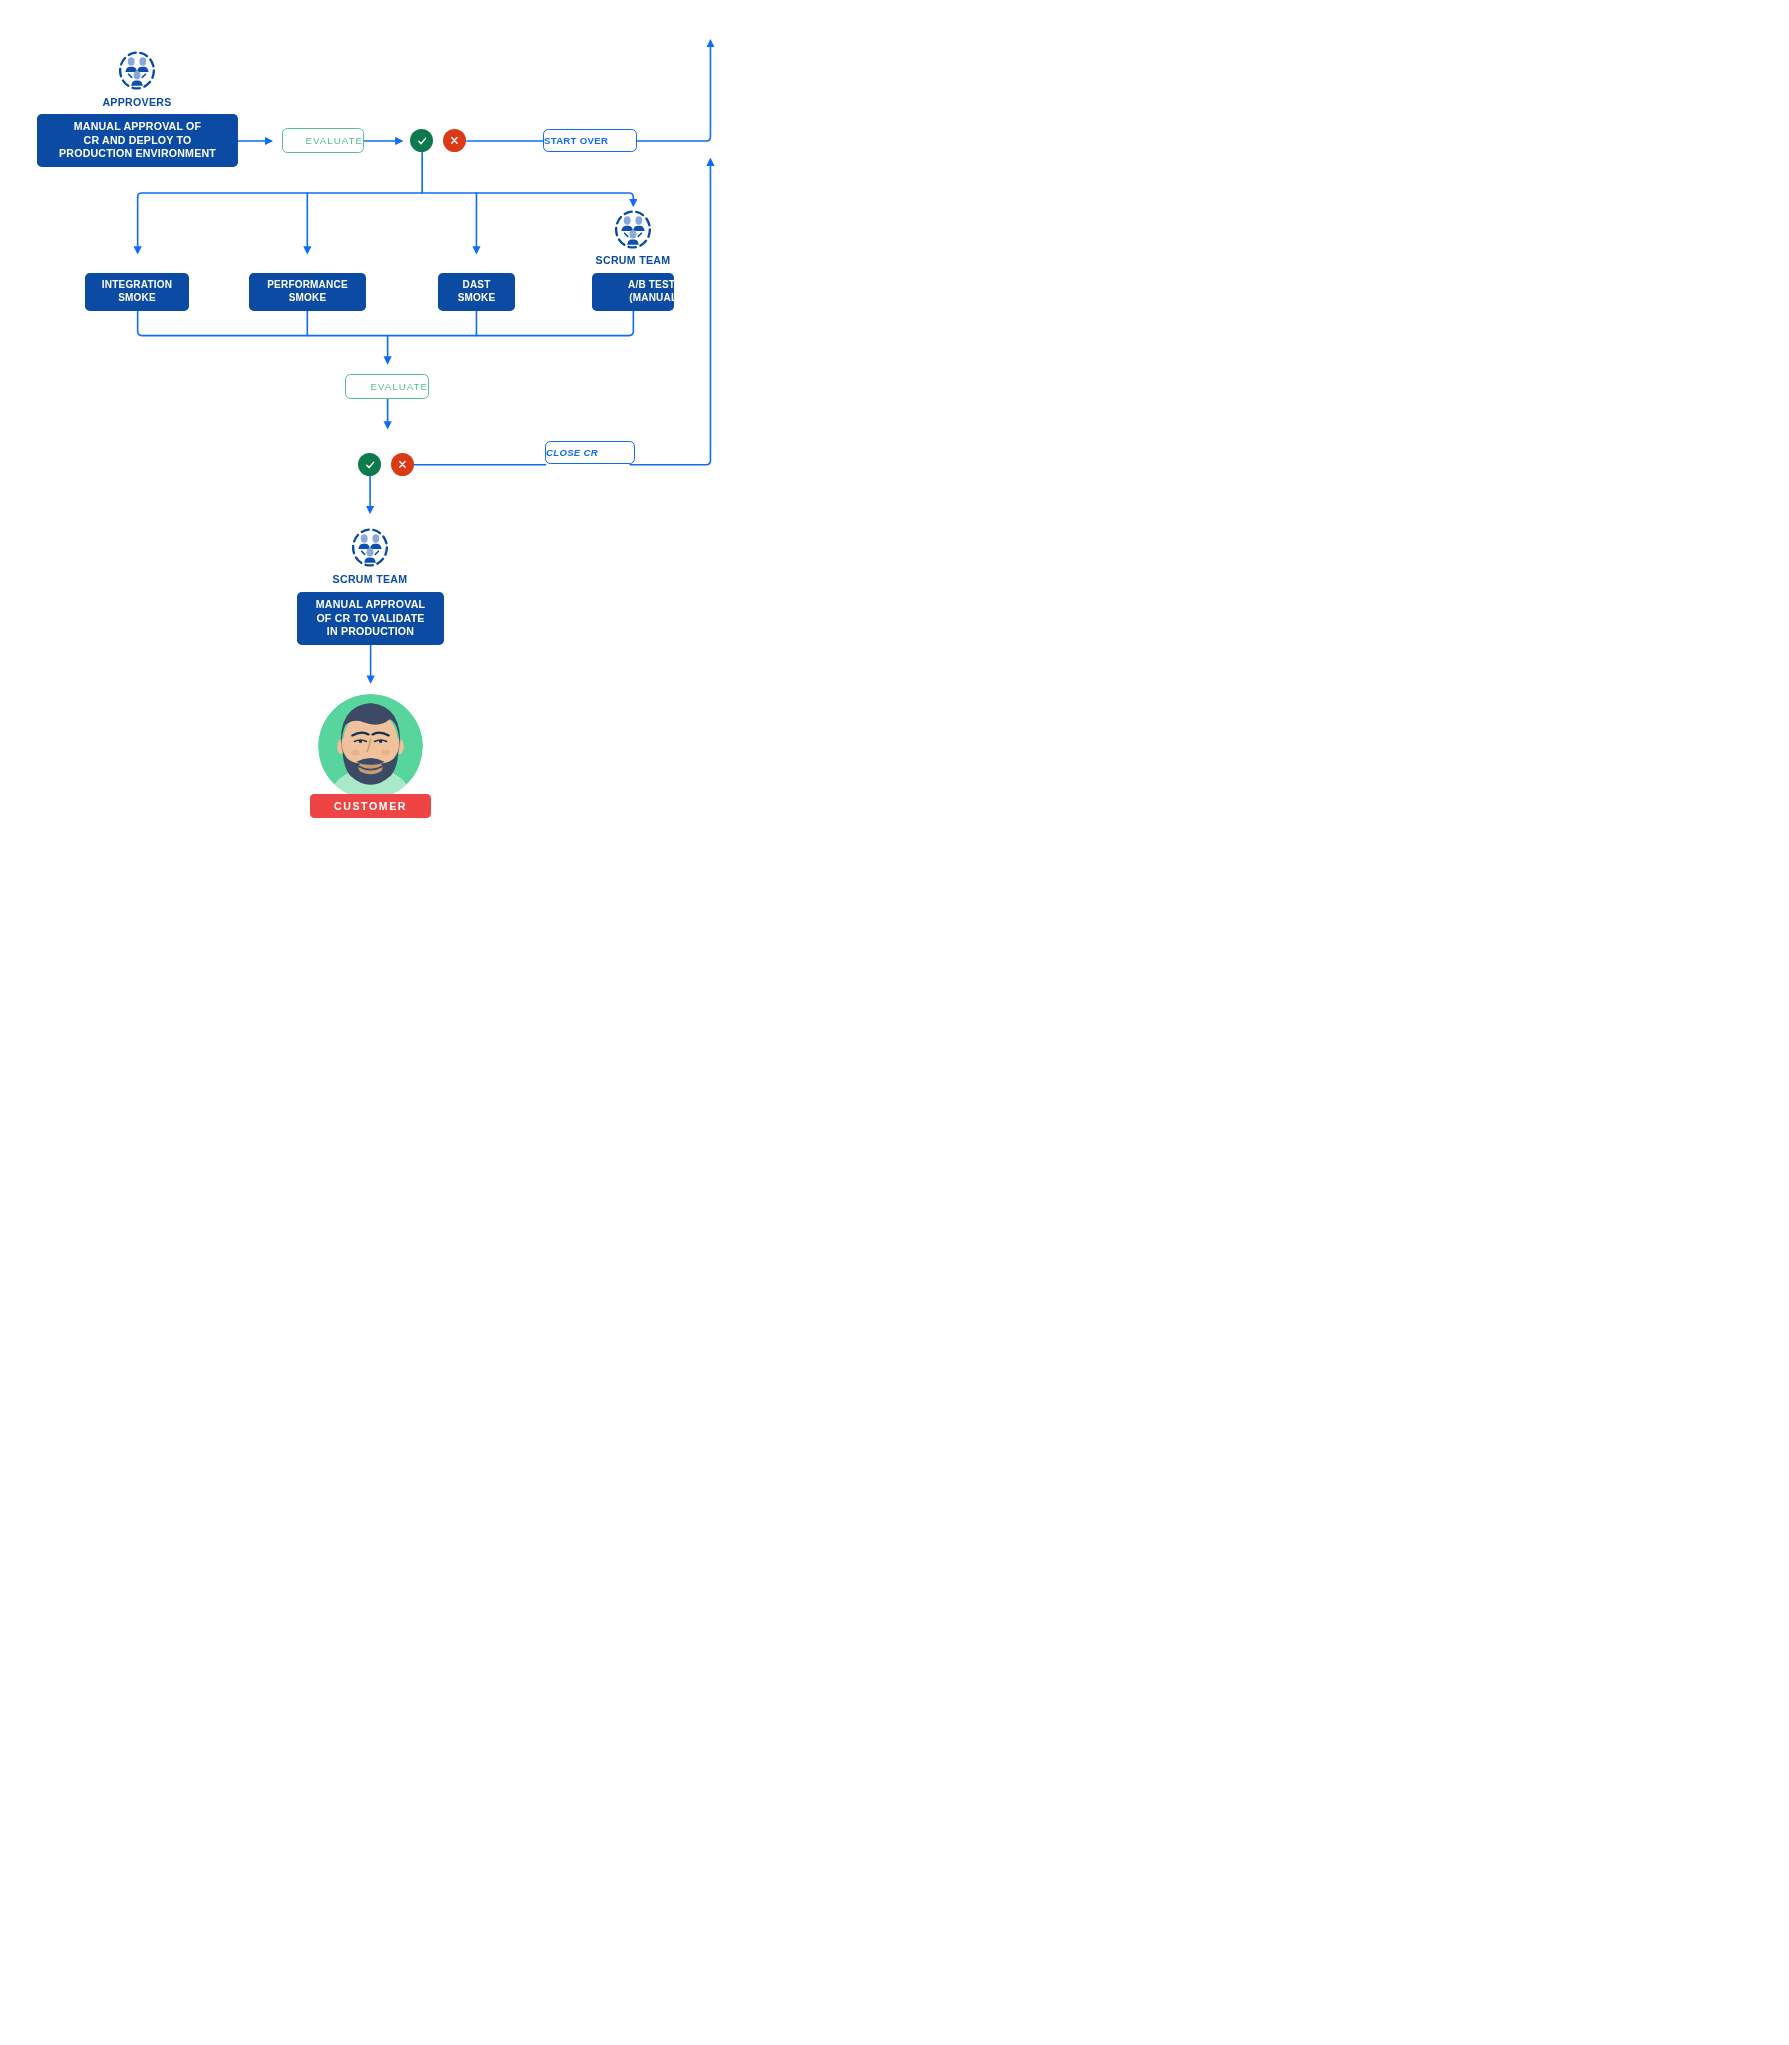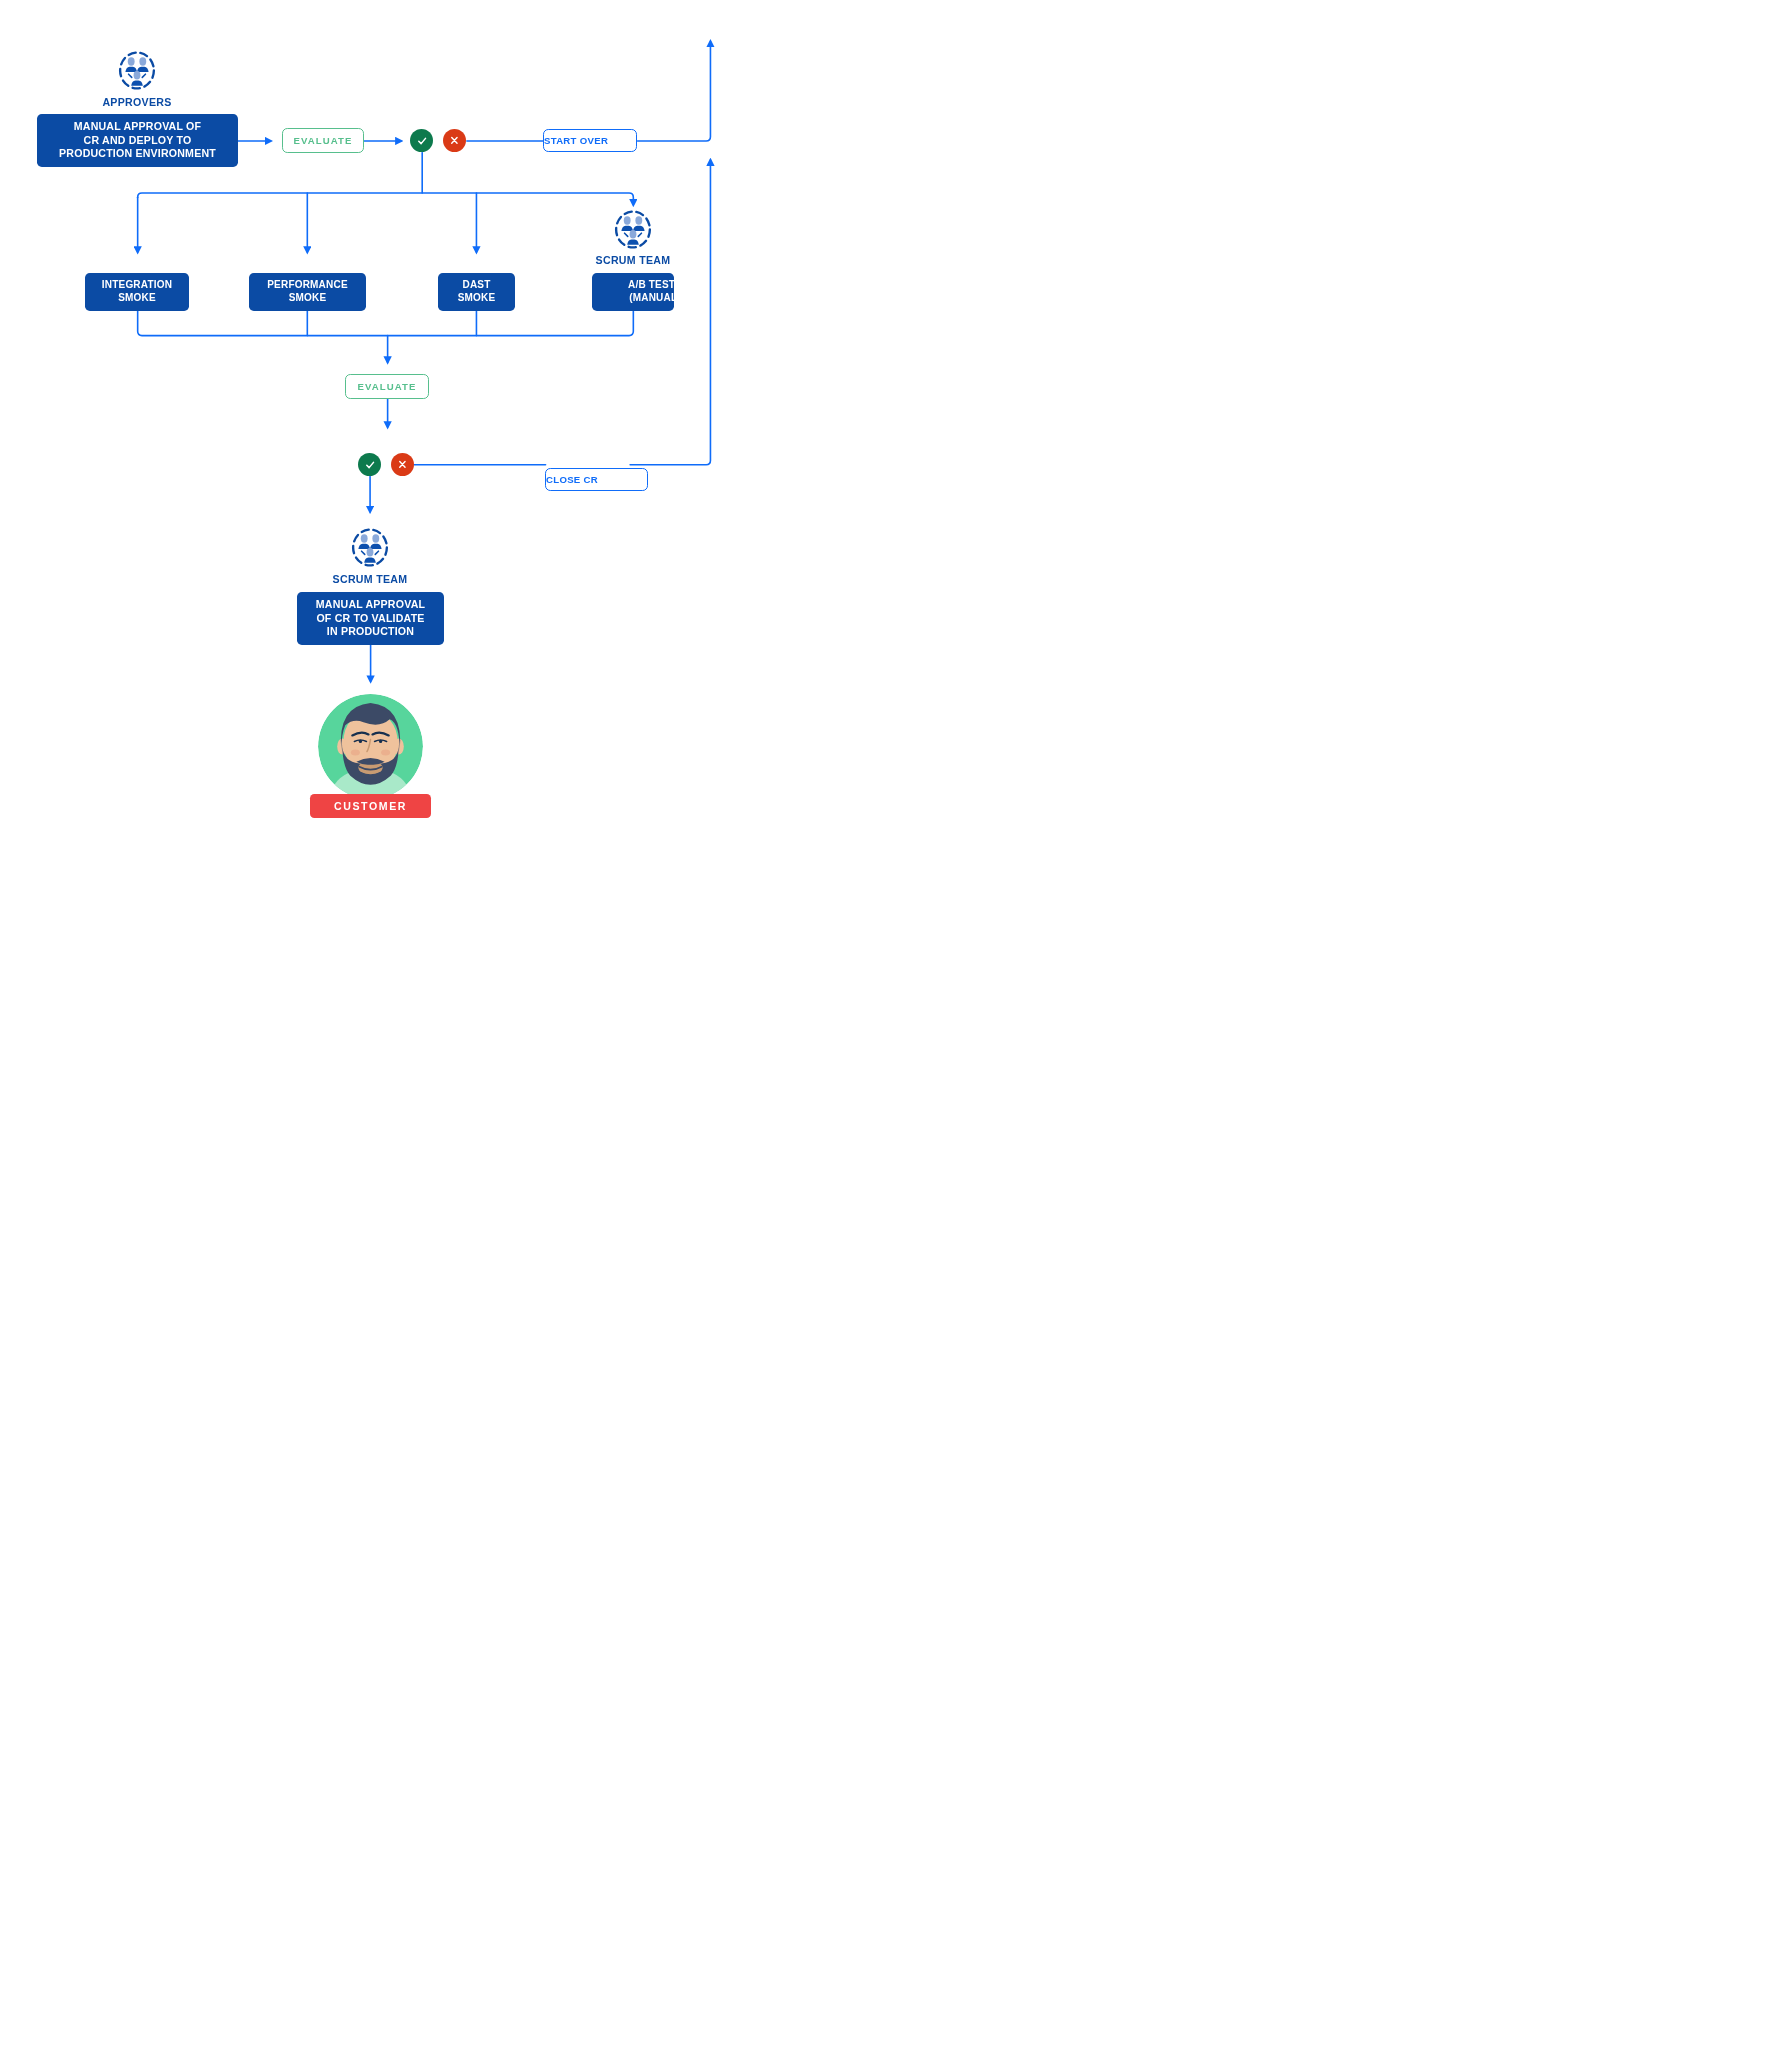--- a/index.html
+++ b/index.html
@@ -12,23 +12,23 @@
     position:absolute;display:flex;flex-direction:column;align-items:center;justify-content:center;
     box-sizing:border-box;text-align:center;border-radius:4.8px;
   }
   .node.blue{
     background:#0b4ba4;color:#ffffff;font-weight:bold;
     font-size:10px;line-height:1.28;letter-spacing:0.2px;
   }
   .node.blue .ln{display:block;white-space:nowrap;}
   .node.big{font-size:10.6px;line-height:1.3;}
   .gate{
-    position:absolute;display:flex;align-items:center;justify-content:center;box-sizing:border-box;
+    position:absolute;display:flex;align-items:center;justify-content:flex-end;box-sizing:border-box;
     background:#ffffff;border:1.6px solid #57bf8d;border-radius:5.3px;
-    color:#57bf8d;font-weight:bold;font-size:9.6px;letter-spacing:1.1px;
+    color:#57bf8d;font-weight:normal;font-size:9.6px;letter-spacing:1.1px;
   }
   .loopbtn{
     position:absolute;display:flex;align-items:center;justify-content:flex-start;box-sizing:border-box;
     background:#ffffff;border:1.6px solid #0f6cf9;border-radius:5.3px;
     color:#0f6cf9;font-weight:bold;font-size:9.6px;letter-spacing:0.3px;
   }
   .resdot{
     position:absolute;width:23.4px;height:23.4px;border-radius:50%;
     display:flex;align-items:center;justify-content:center;
   }
@@ -157,21 +157,21 @@
     <svg viewBox="0 0 24 24" width="14" height="14">
       <path d="M6.5 12.5 L10.5 16.5 L18 7.5" stroke="#ffffff" stroke-width="2.6" fill="none" stroke-linecap="round" stroke-linejoin="round"></path>
     </svg>
   </div>
   <div class="resdot no" style="left:391px;top:453px;">
     <svg viewBox="0 0 24 24" width="12.8" height="12.8">
       <path d="M7 6.5 L17 17.5 M17 6.5 L7 17.5" stroke="#ffffff" stroke-width="2.6" fill="none" stroke-linecap="round"></path>
     </svg>
   </div>
 
-  <div class="loopbtn" style="left:545px;top:468px;width:103px;height:23.4px;">
+  <div class="loopbtn" style="left:545px;top:441px;width:90px;height:23.4px;font-style:italic;">
     <span>CLOSE CR</span>
   </div>
 
   <div class="iconwrap" style="left:351px;top:528px;">
     <svg viewBox="0 0 72 74" width="38" height="39">
       <ellipse cx="36" cy="37" rx="32" ry="34" fill="none" stroke="#0b4ba4" stroke-width="4.5" stroke-dasharray="14 9" stroke-linecap="round"></ellipse>
       <ellipse cx="25" cy="20" rx="6.5" ry="8" fill="#8aa9da"></ellipse>
       <path d="M14 40 Q15 31 22 30 L28 30 Q35 31 36 40 Z" fill="#0d50ae"></path>
       <ellipse cx="47" cy="20" rx="6.5" ry="8" fill="#8aa9da"></ellipse>
       <path d="M36 40 Q37 31 44 30 L50 30 Q57 31 58 40 Z" fill="#0d50ae"></path>

